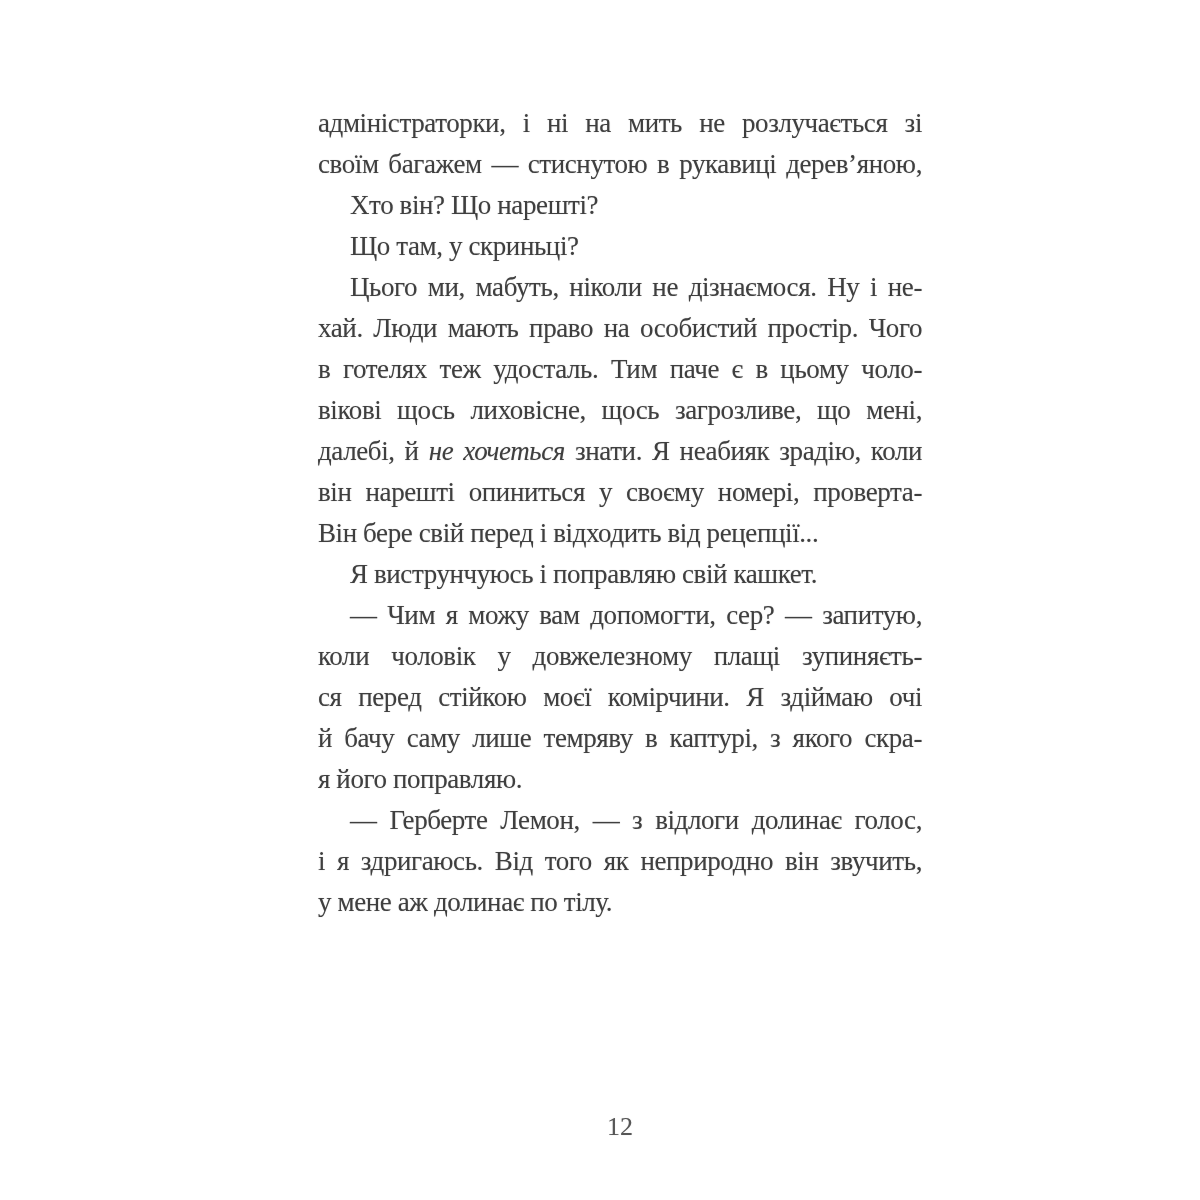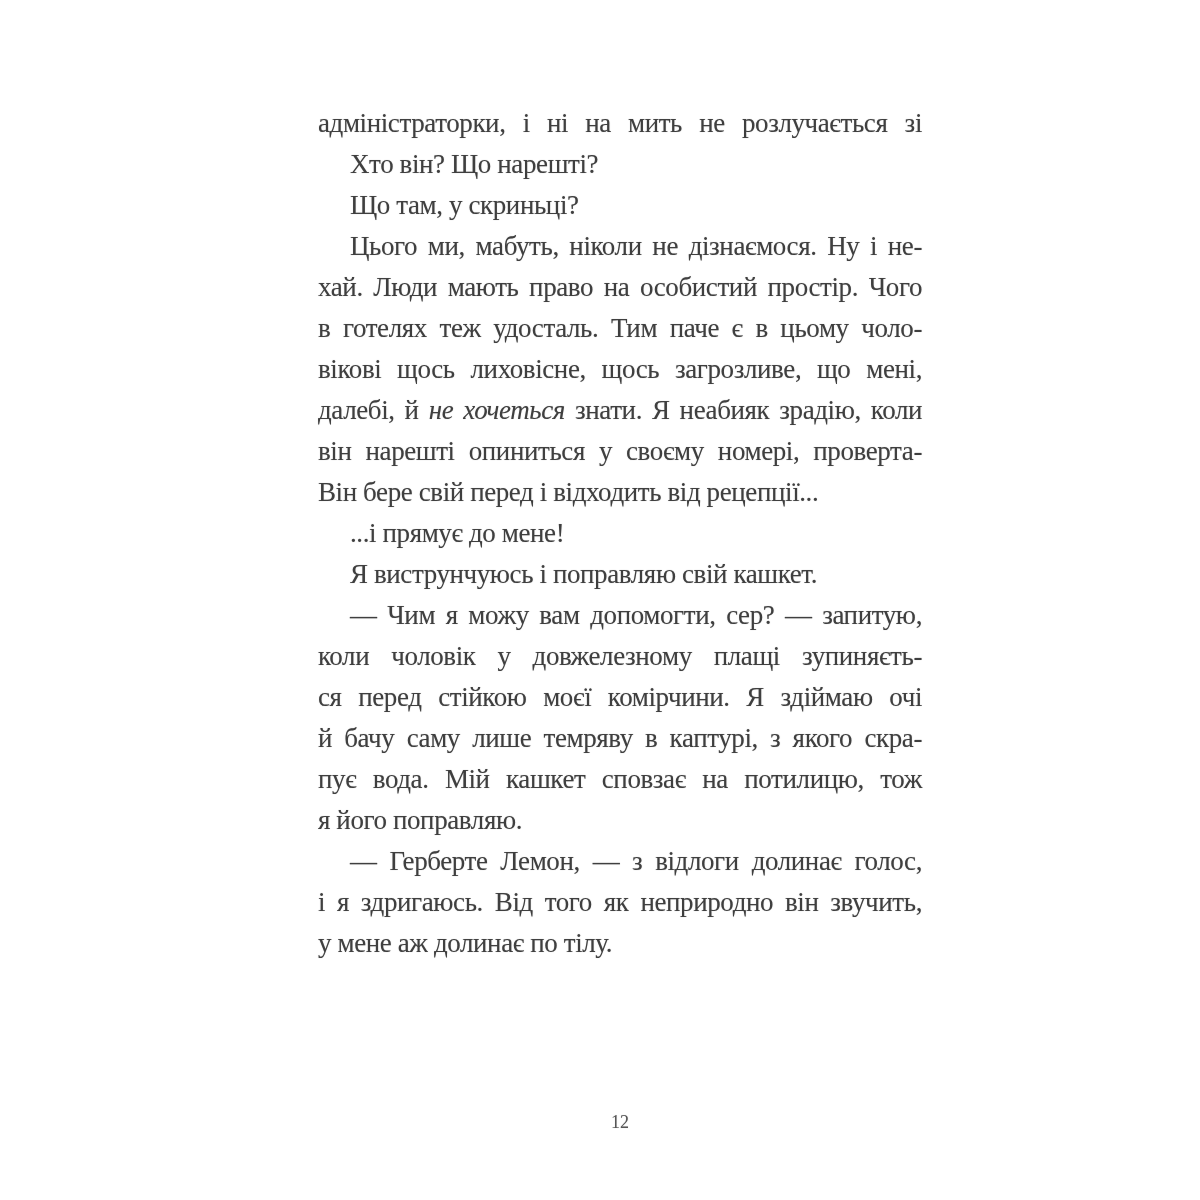--- a/index.html
+++ b/index.html
@@ -41,46 +41,45 @@
   }
   .em {
     font-style: italic;
   }
   .page-number {
     position: absolute;
     left: 318px;
     top: 1112px;
     width: 604px;
     text-align: center;
-    font-size: 18px;
+    font-size: 26px;
     color: #565656;
     text-shadow: 0 0 1px rgba(86,86,86,0.3);
   }
 </style>
 </head>
 <body>
 
 <div class="page">
   <div class="text-block">
     <p class="line just">адміністраторки, і ні на мить не розлучається зі</p>
+    <p class="line just">своїм багажем — стиснутою в рукавиці дерев’яною,</p>
     <p class="line ind">Хто він? Що нарешті?</p>
     <p class="line ind">Що там, у скриньці?</p>
     <p class="line just ind">Цього ми, мабуть, ніколи не дізнаємося. Ну і не-</p>
     <p class="line just">хай. Люди мають право на особистий простір. Чого</p>
     <p class="line just">в готелях теж удосталь. Тим паче є в цьому чоло-</p>
     <p class="line just">вікові щось лиховісне, щось загрозливе, що мені,</p>
     <p class="line just"><span>далебі, й </span><span class="em">не хочеться</span><span> знати. Я неабияк зрадію, коли</span></p>
     <p class="line just">він нарешті опиниться у своєму номері, проверта-</p>
     <p class="line">Він бере свій перед і відходить від рецепції...</p>
-    <p class="line ind">...і прямує до мене!</p>
     <p class="line ind">Я виструнчуюсь і поправляю свій кашкет.</p>
     <p class="line just ind">— Чим я можу вам допомогти, сер? — запитую,</p>
     <p class="line just">коли чоловік у довжелезному плащі зупиняєть-</p>
     <p class="line just">ся перед стійкою моєї комірчини. Я здіймаю очі</p>
     <p class="line just">й бачу саму лише темряву в каптурі, з якого скра-</p>
-    <p class="line just">пує вода. Мій кашкет сповзає на потилицю, тож</p>
     <p class="line">я його поправляю.</p>
     <p class="line just ind">— Герберте Лемон, — з відлоги долинає голос,</p>
     <p class="line just">і я здригаюсь. Від того як неприродно він звучить,</p>
     <p class="line">у мене аж долинає по тілу.</p>
   </div>
   <div class="page-number">12</div>
 </div>
 
 </body></html>

